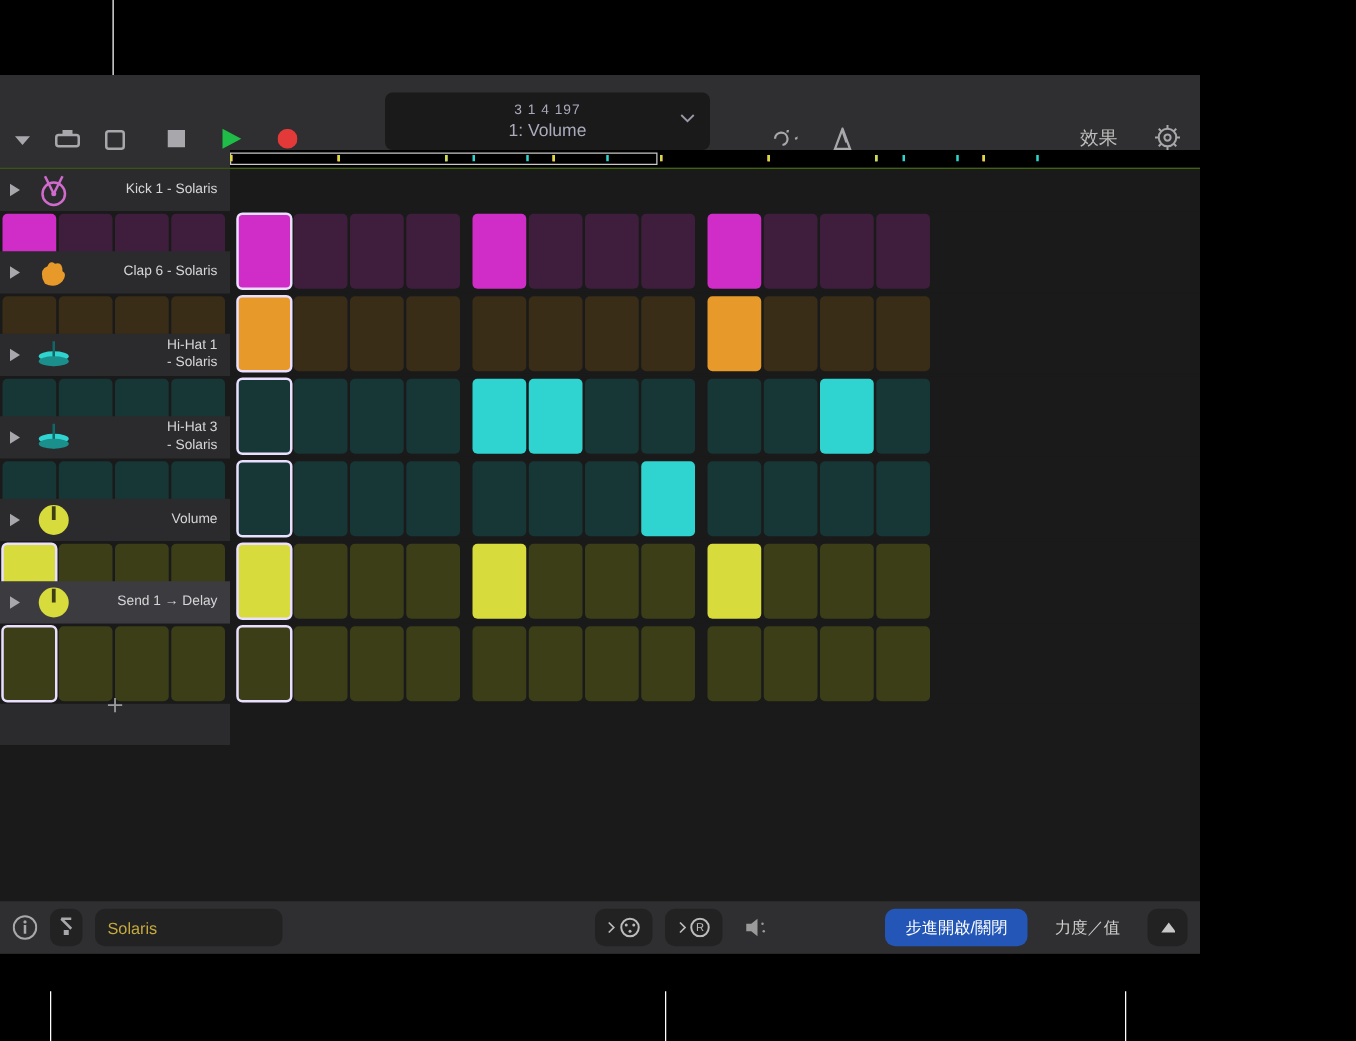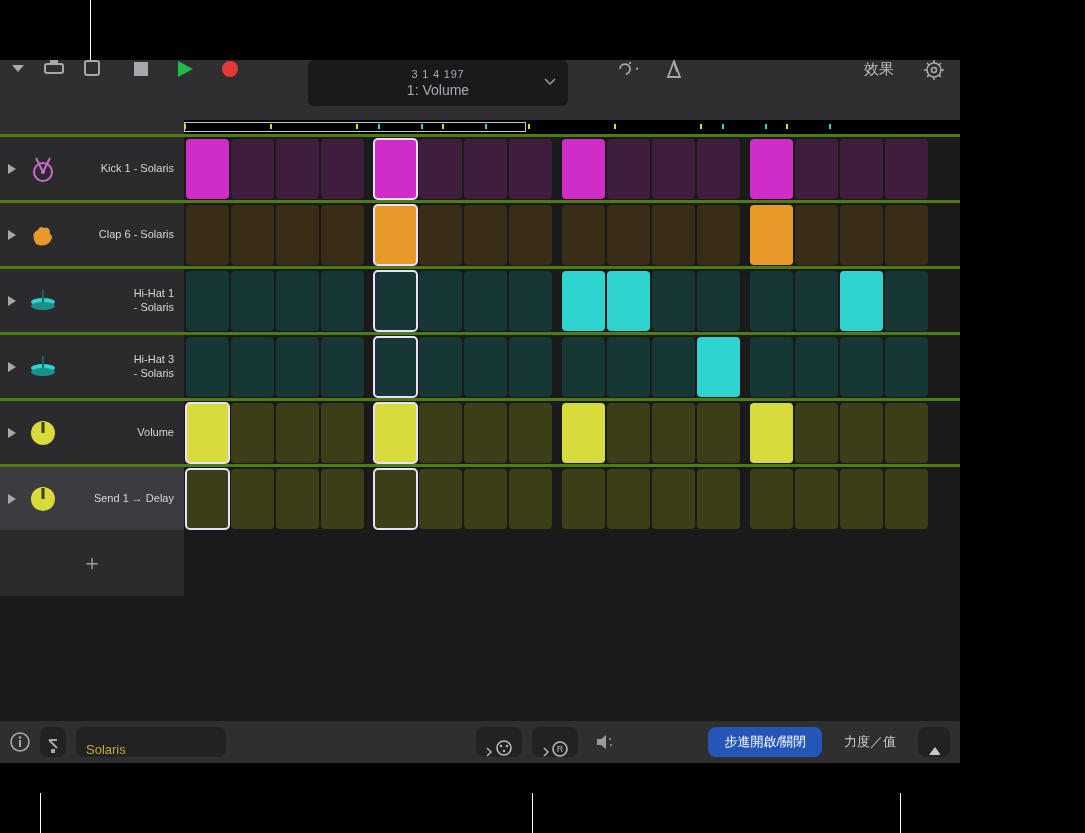--- a/index.html
+++ b/index.html
@@ -1,49 +1,49 @@
 <!DOCTYPE html>
 <html><head>
 <meta charset="utf-8">
 <style>
   * { box-sizing: border-box; margin: 0; padding: 0; font-family: -apple-system, "Helvetica Neue", Arial, sans-serif; }
   html, body { background:#000; width:1085px; height:833px; overflow:hidden; color:#ccc; }
   .app { position:absolute; left:0; top:60px; width:960px; height:703px; background:#1a1a1a; }
   
-  .topbar { height:60px; background:#2f2f31; display:flex; align-items:flex-start; color:#9a9a9a; }
+  .topbar { height:60px; background:#2f2f31; display:flex; align-items:flex-end; color:#9a9a9a; }
   .topbar .group { display:flex; align-items:center; gap:18px; padding:0 10px; }
   .icon-btn { cursor:pointer; display:flex; align-items:center; justify-content:center; }
   .lcd { width:260px; height:46px; background:#1a1a1a; border-radius:6px; display:flex; flex-direction:column; align-items:center; justify-content:center; font-family:Menlo,monospace; position:relative; }
   .lcd .small { font-size:11px; letter-spacing:0.8px; color:#aab; }
   .lcd .name { font-size:14px; color:#aab; margin-top:2px;}
   .lcd .chev { position:absolute; right:12px; top:50%; transform:translateY(-50%); }
   .effects { margin-left:auto; padding:0 20px; font-size:15px; color:#bdbdbd; }
   
   .ruler-wrap { display:flex; height:14px; }
   .ruler-left { width:184px; background:#2f2f31; }
   .ruler { flex:1; background:#000; position:relative; }
   .ruler .seg { position:absolute; top:2px; height:10px; border:1px solid #555; }
   .ruler .tick { position:absolute; top:4px; width:2px; height:5px; }
   
   .rows { }
-  .row { display:flex; height:66px; border-top:3px solid #4d7c0f; }
+  .row { display:flex; height:66px; border-top:1px solid #4d7c0f;flex-direction:column; }
   .row-head { width:184px; display:flex; align-items:center; padding:0 10px 0 8px; gap:10px; background:#2b2b2e; }
   .row-head.sel { background:#3c3c40; }
   .play-tri { width:0;height:0;border-top:5px solid transparent;border-bottom:5px solid transparent;border-left:8px solid #a8a8ac; }
   .row-icon { width:34px; height:34px; display:flex; align-items:center; justify-content:center; }
   .row-label { flex:1; font-size:11px; text-align:right; color:#d6d6d9; line-height:1.25; }
   .cells { flex:1; display:flex; gap:2px; padding:2px 2px; background:#1a1a1a; }
   .group4 { display:flex; gap:2px; }
   .cell { width:43px; flex:0 0 43px; border-radius:4px; height:60px; }
   .hl { outline:2px solid #eadfff; outline-offset:-1px; }
   
   .addrow { width:184px; height:66px; display:flex; align-items:center; justify-content:center; background:#2b2b2e; color:#9a9a9a; font-size:22px; }
   
   .bottom { position:absolute; left:0; bottom:0; width:100%; height:42px; background:#2f2f31; display:flex; align-items:center; gap:10px; padding:0 10px; }
-  .pill { background:#222; border-radius:8px; height:30px; display:flex; align-items:flex-end; justify-content:center; padding:0 10px; }
+  .pill { background:#222; border-radius:8px; height:30px; display:flex; align-items:center; justify-content:center; padding:0 10px; }
   .preset { width:150px; justify-content:flex-start; color:#c6aa3e; font-size:13px; }
   .chevpill { width:46px; gap:3px; }
   .blue-btn { background:#2456b8; color:#fff; border-radius:8px; height:30px; padding:0 16px; font-size:13px; display:flex; align-items:center; }
   .bottom-label { font-size:13px; color:#d0d0d0; }
   
   .callout { position:absolute; background:#fff; width:1px; }
   .clo-top { left:90px; top:0; height:60px; }
   .clo-r1 { left:932px; top:210px; width:26px; height:1px; }
   .clo-r2 { left:932px; top:612px; width:26px; height:1px; }
   .clo-b1 { left:40px;  top:793px; height:40px; }

